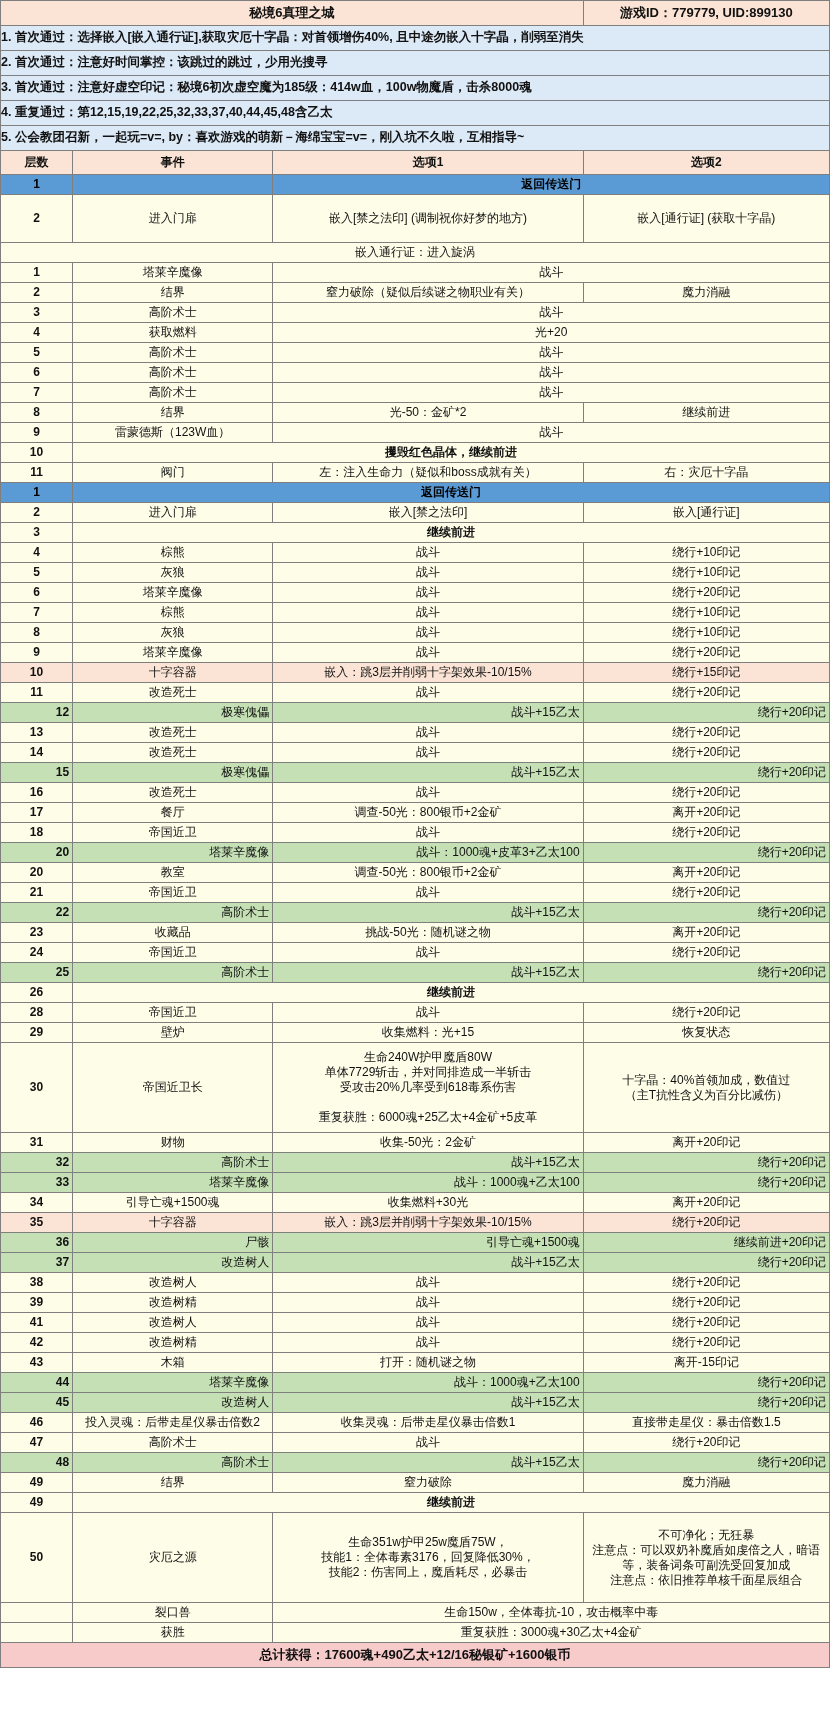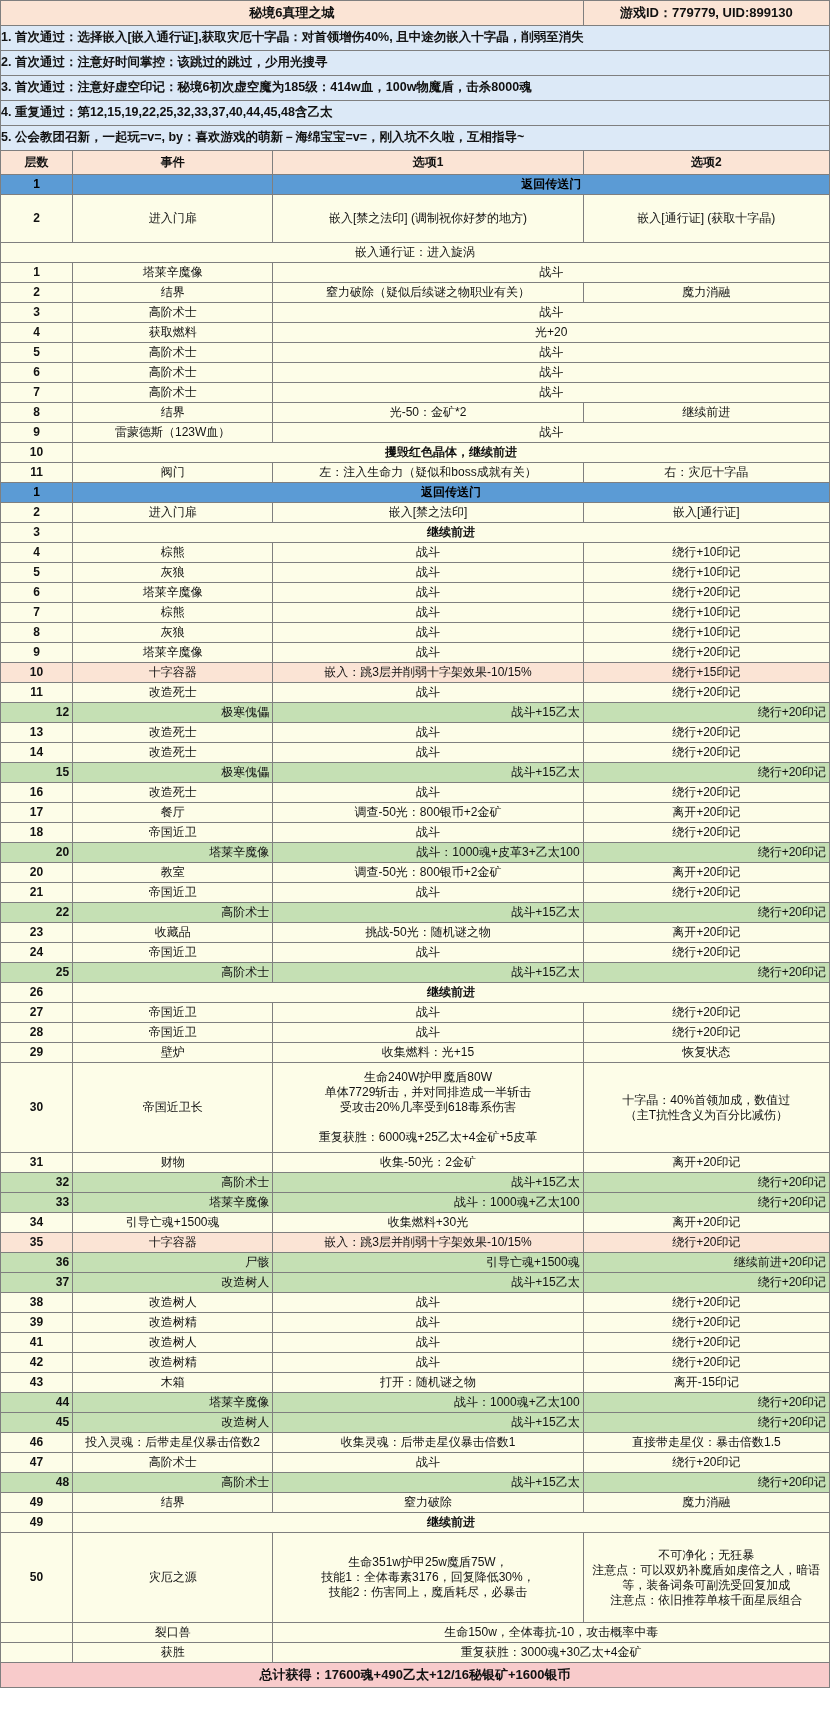--- a/index.html
+++ b/index.html
@@ -277,26 +277,20 @@
           <td class="green c b" colspan="1">25</td>
           <td class="green c" colspan="1">高阶术士</td>
           <td class="green c" colspan="1">战斗+15乙太</td>
           <td class="green c" colspan="1">绕行+20印记</td>
         </tr>
         <tr class="row">
           <td class="cream c b" colspan="1">26</td>
           <td class="cream c b" colspan="3">继续前进</td>
         </tr>
         <tr class="row">
-          <td class="cream c b" colspan="1">27</td>
-          <td class="cream c" colspan="1">帝国近卫</td>
-          <td class="cream c" colspan="1">战斗</td>
-          <td class="cream c" colspan="1">绕行+20印记</td>
-        </tr>
-        <tr class="row">
           <td class="cream c b" colspan="1">28</td>
           <td class="cream c" colspan="1">帝国近卫</td>
           <td class="cream c" colspan="1">战斗</td>
           <td class="cream c" colspan="1">绕行+20印记</td>
         </tr>
         <tr class="row">
           <td class="cream c b" colspan="1">29</td>
           <td class="cream c" colspan="1">壁炉</td>
           <td class="cream c" colspan="1">收集燃料：光+15</td>
           <td class="cream c" colspan="1">恢复状态</td>

